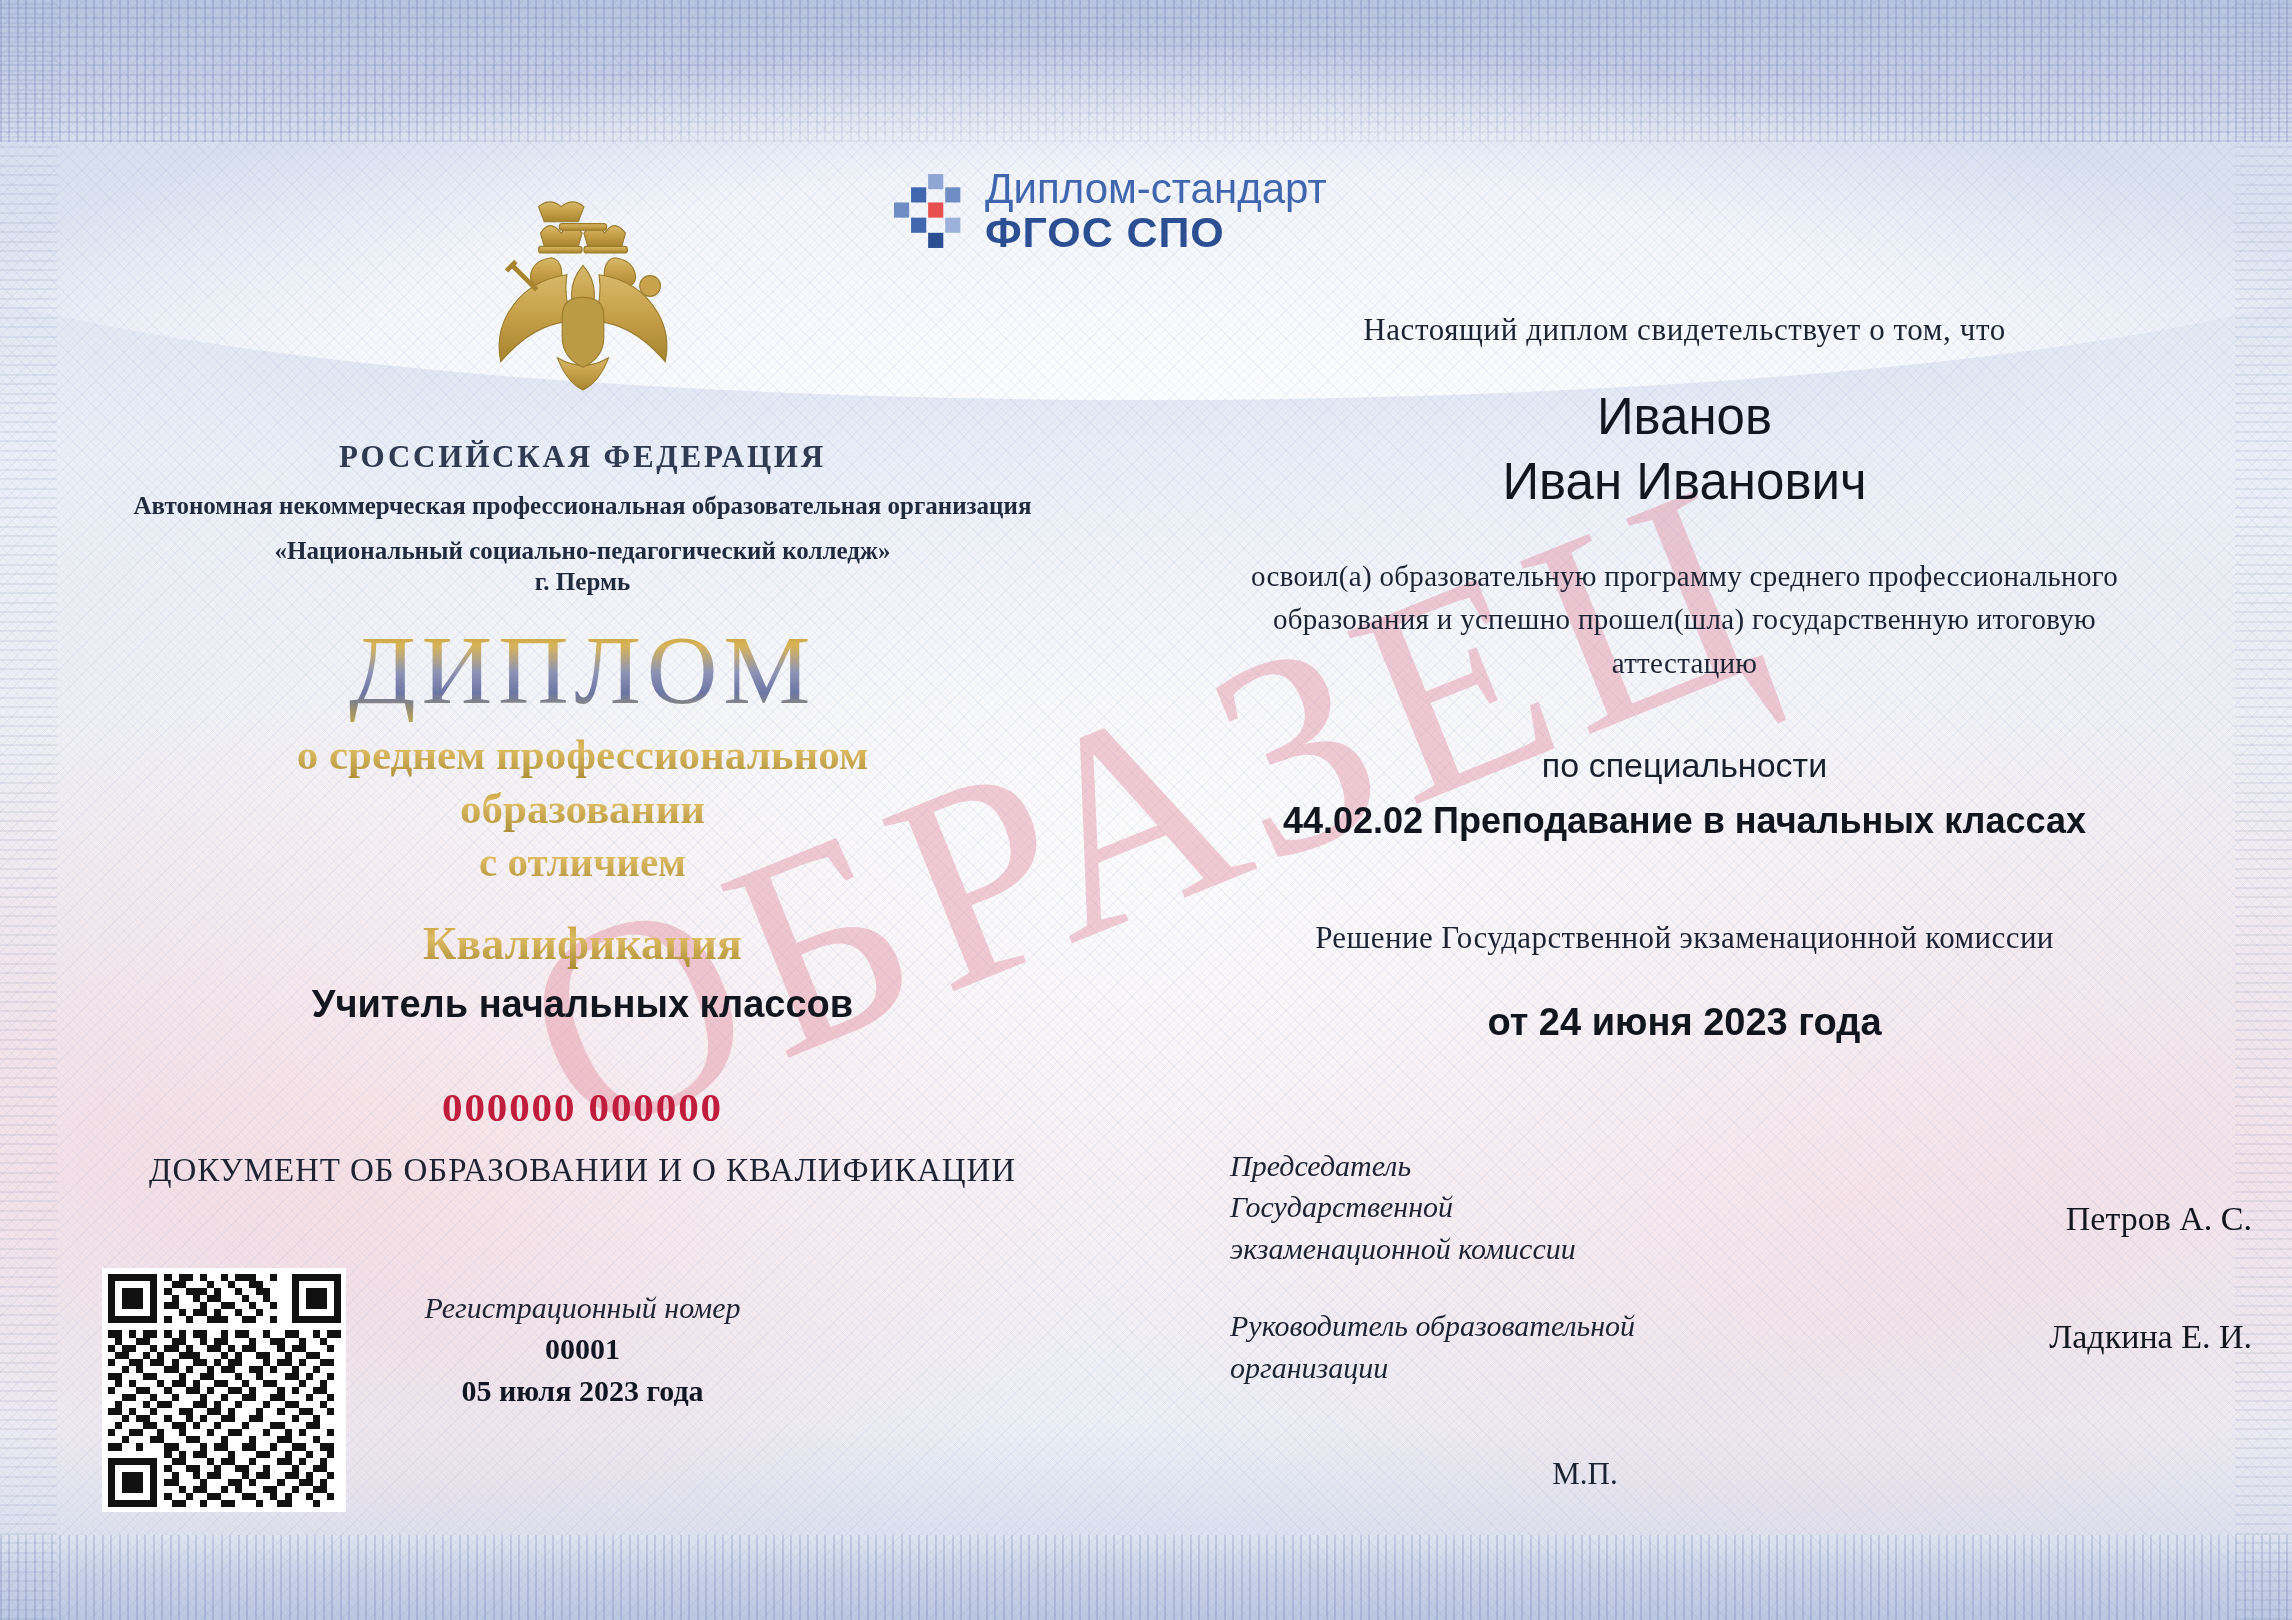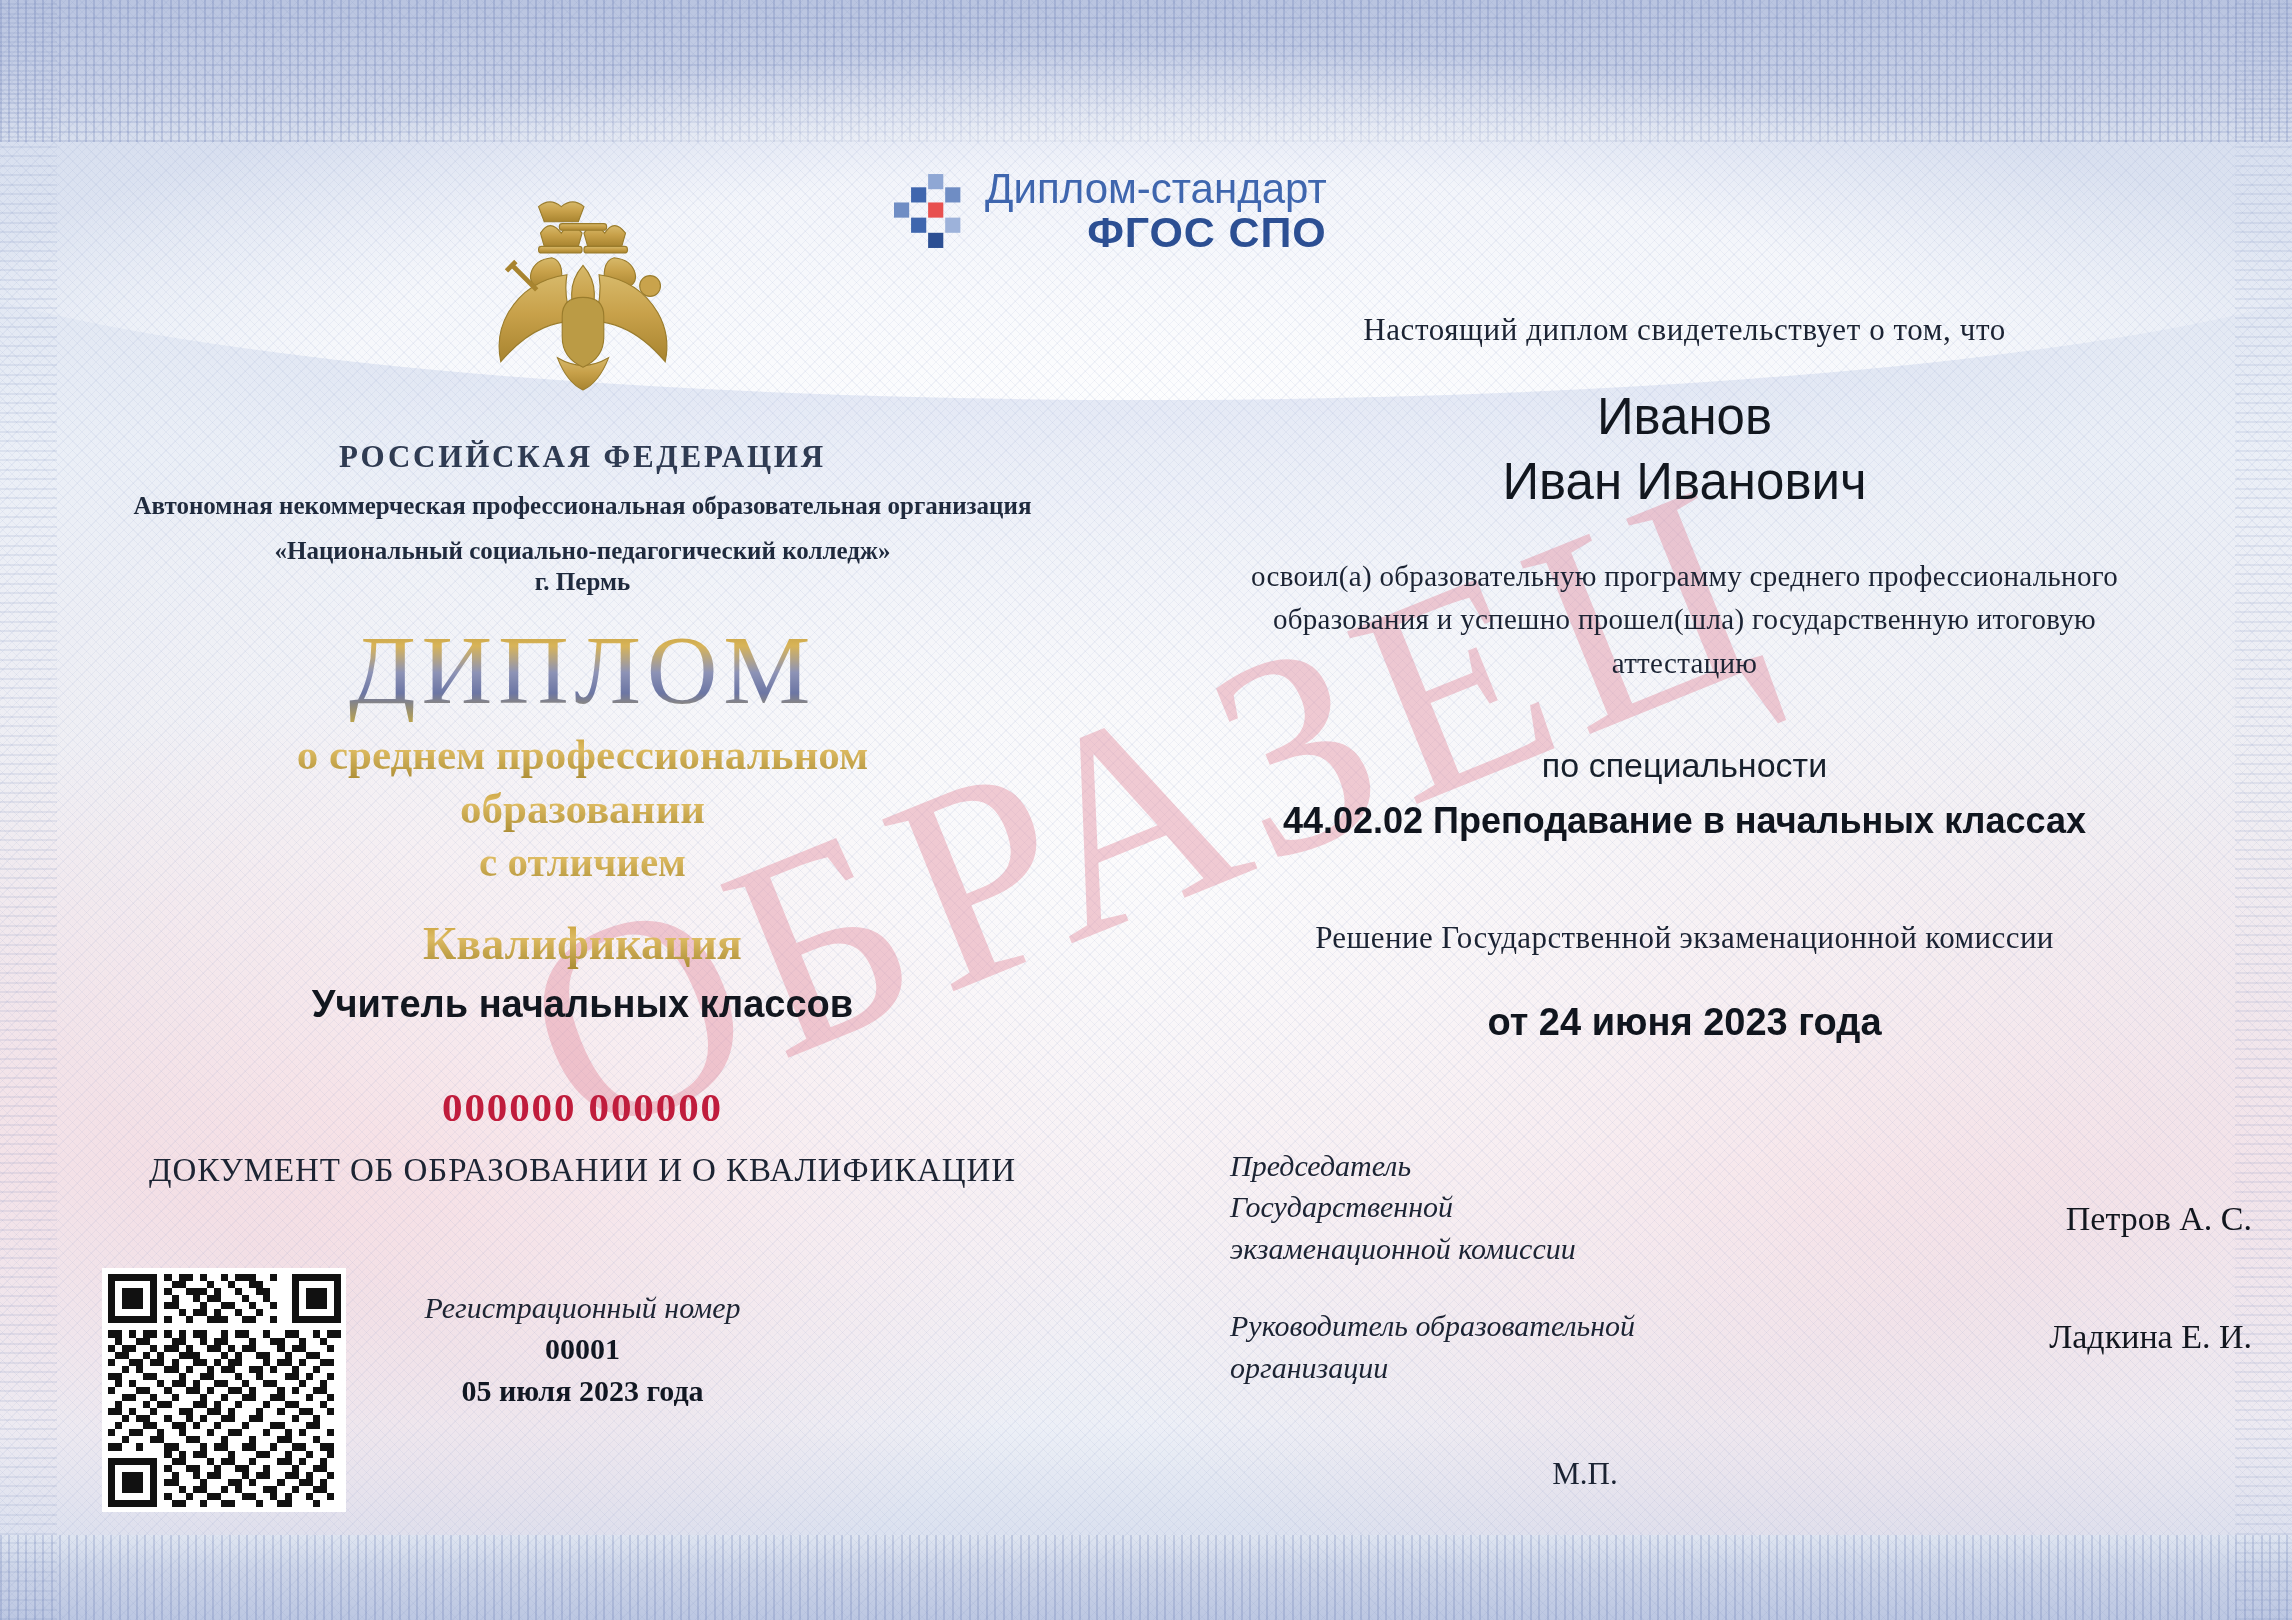--- a/index.html
+++ b/index.html
@@ -112,21 +112,20 @@
     color: #3f66ae;
     font-weight: 400;
     letter-spacing: 0px;
   }
   .brand-line2 {
     font-family: "Liberation Sans", sans-serif;
     font-size: 43px;
     color: #2c4f93;
     font-weight: 700;
     letter-spacing: 0.9px;
-    text-align: right;
   }
 
   
   .left-col {
     position: absolute;
     left: 114px;
     top: 199px;
     width: 937px;
     text-align: center;
   }

